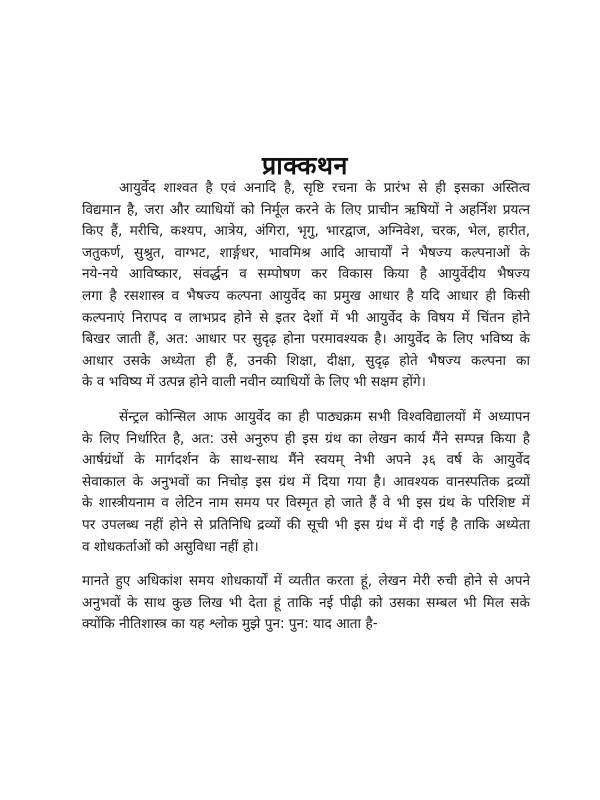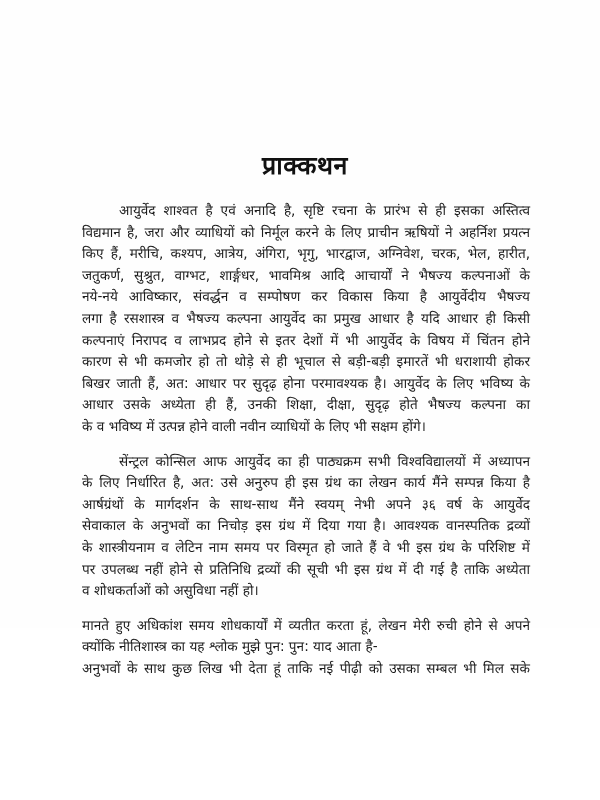--- a/index.html
+++ b/index.html
@@ -34,21 +34,20 @@
       font-size: 25px;
       line-height: 34px;
       color: #111111;
       letter-spacing: 0.5px;
     }
     .body-text {
       position: absolute;
       left: 82px;
       top: 177px;
       width: 448px;
-      margin-top: 23px;
     }
     .para {
       margin: 0;
       font-family: "DejaVu Sans", sans-serif;
       font-size: 13.6px;
       line-height: 21.6px;
       text-align: justify;
       color: #1c1c1c;
     }
     .para .line {
@@ -75,35 +74,34 @@
 
   <div class="body-text">
     <p class="para">
       <span class="line indent">आयुर्वेद शाश्वत है एवं अनादि है, सृष्टि रचना के प्रारंभ से ही इसका अस्तित्व</span>
       <span class="line">विद्यमान है, जरा और व्याधियों को निर्मूल करने के लिए प्राचीन ऋषियों ने अहर्निश प्रयत्न</span>
       <span class="line">किए हैं, मरीचि, कश्यप, आत्रेय, अंगिरा, भृगु, भारद्वाज, अग्निवेश, चरक, भेल, हारीत,</span>
       <span class="line">जतुकर्ण, सुश्रुत, वाग्भट, शार्ङ्गधर, भावमिश्र आदि आचार्यों ने भैषज्य कल्पनाओं के</span>
       <span class="line">नये-नये आविष्कार, संवर्द्धन व सम्पोषण कर विकास किया है आयुर्वेदीय भैषज्य</span>
       <span class="line">लगा है रसशास्त्र व भैषज्य कल्पना आयुर्वेद का प्रमुख आधार है यदि आधार ही किसी</span>
       <span class="line">कल्पनाएं निरापद व लाभप्रद होने से इतर देशों में भी आयुर्वेद के विषय में चिंतन होने</span>
-      <span class="line">कारण से भी कमजोर हो तो थोड़े से ही भूचाल से बड़ी-बड़ी इमारतें भी धराशायी होकर</span>
       <span class="line">बिखर जाती हैं, अत: आधार पर सुदृढ़ होना परमावश्यक है। आयुर्वेद के लिए भविष्य के</span>
       <span class="line">आधार उसके अध्येता ही हैं, उनकी शिक्षा, दीक्षा, सुदृढ़ होते भैषज्य कल्पना का</span>
       <span class="line last">के व भविष्य में उत्पन्न होने वाली नवीन व्याधियों के लिए भी सक्षम होंगे।</span>
     </p>
 
     <p class="para">
       <span class="line indent">सेंन्ट्रल कोन्सिल आफ आयुर्वेद का ही पाठ्यक्रम सभी विश्वविद्यालयों में अध्यापन</span>
       <span class="line">के लिए निर्धारित है, अत: उसे अनुरुप ही इस ग्रंथ का लेखन कार्य मैंने सम्पन्न किया है</span>
       <span class="line">आर्षग्रंथों के मार्गदर्शन के साथ-साथ मैंने स्वयम् नेभी अपने ३६ वर्ष के आयुर्वेद</span>
       <span class="line">सेवाकाल के अनुभवों का निचोड़ इस ग्रंथ में दिया गया है। आवश्यक वानस्पतिक द्रव्यों</span>
       <span class="line">के शास्त्रीयनाम व लेटिन नाम समय पर विस्मृत हो जाते हैं वे भी इस ग्रंथ के परिशिष्ट में</span>
       <span class="line">पर उपलब्ध नहीं होने से प्रतिनिधि द्रव्यों की सूची भी इस ग्रंथ में दी गई है ताकि अध्येता</span>
       <span class="line last">व शोधकर्ताओं को असुविधा नहीं हो।</span>
     </p>
 
     <p class="para">
       <span class="line">मानते हुए अधिकांश समय शोधकार्यों में व्यतीत करता हूं, लेखन मेरी रुची होने से अपने</span>
+      <span class="line">अनुभवों के साथ कुछ लिख भी देता हूं ताकि नई पीढ़ी को उसका सम्बल भी मिल सके</span>
       <span class="line last">क्योंकि नीतिशास्त्र का यह श्लोक मुझे पुन: पुन: याद आता है-</span>
-      <span class="line">अनुभवों के साथ कुछ लिख भी देता हूं ताकि नई पीढ़ी को उसका सम्बल भी मिल सके</span>
     </p>
   </div>
 </div>
 
 </body></html>

